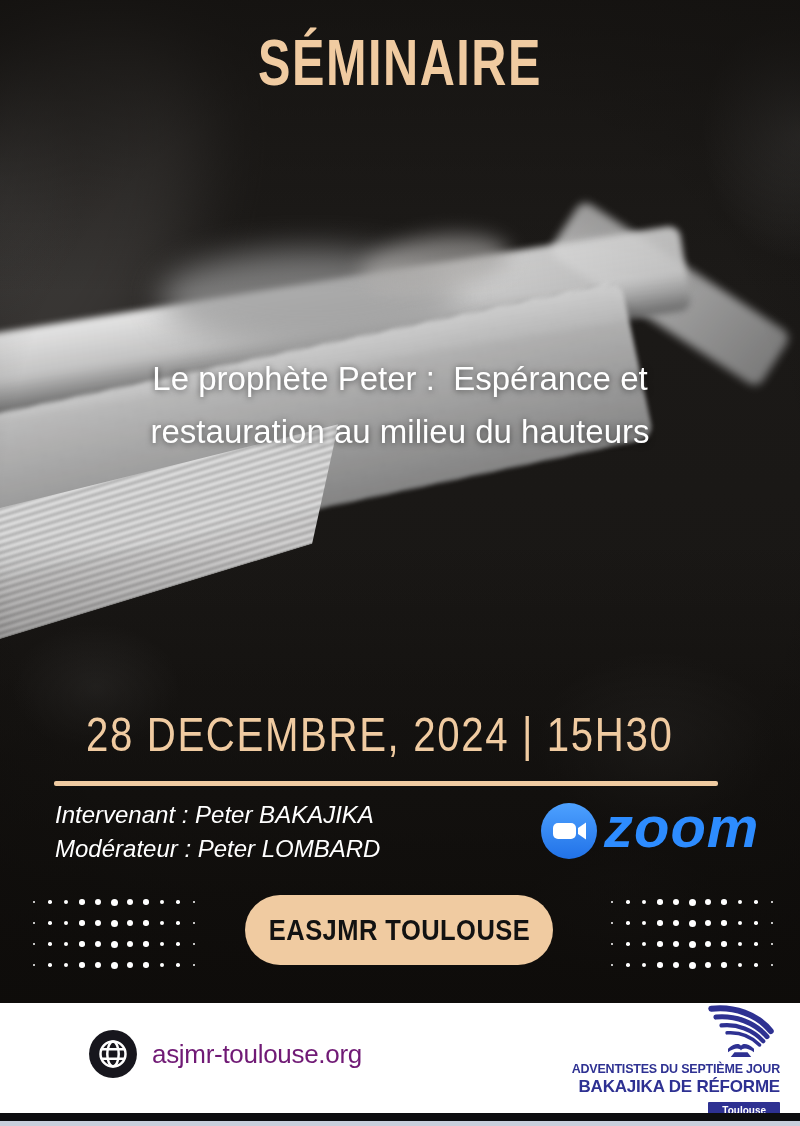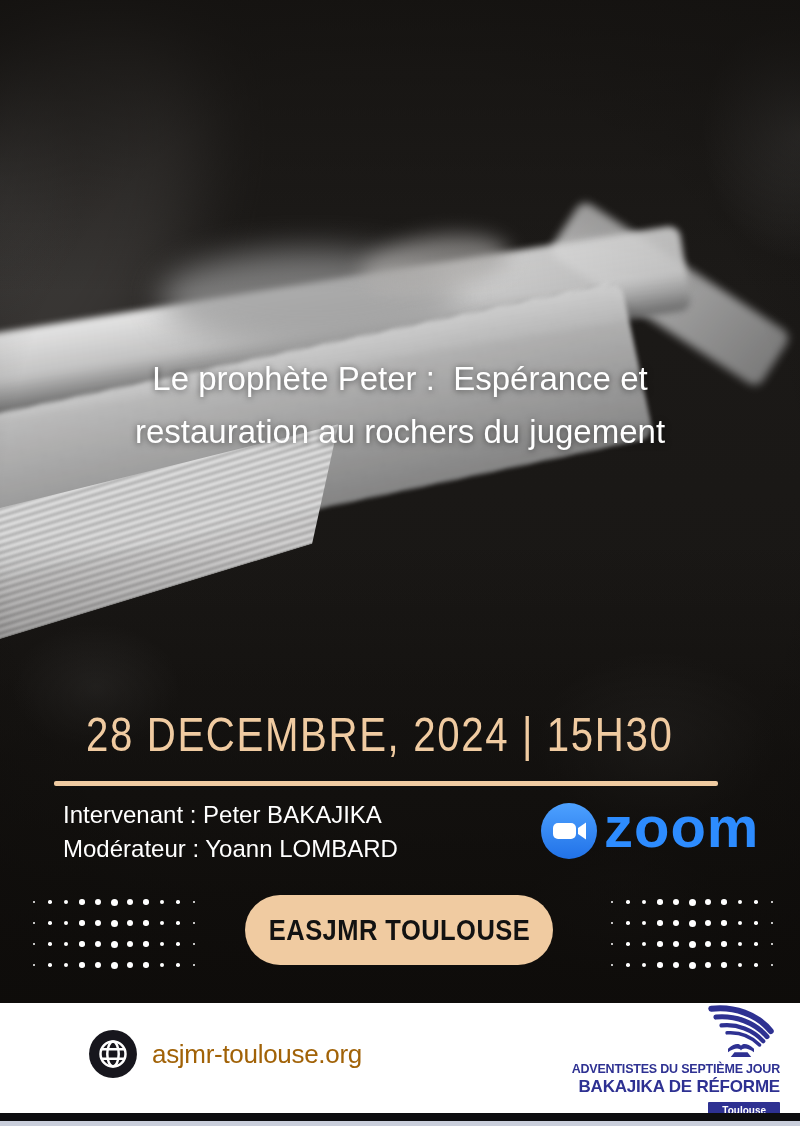--- a/index.html
+++ b/index.html
@@ -57,41 +57,41 @@
   .pre{white-space:pre;}
   .quote{top:576px;left:21px;width:770px;color:#fff;font-weight:bold;font-size:22px;
     line-height:31px;letter-spacing:.2px;
     text-shadow:-1px 0 2px rgba(0,0,0,.8),1px 1px 2px rgba(0,0,0,.8);}
   .quote .qline{display:inline-block;transform:scaleX(.97);transform-origin:0 50%;white-space:nowrap;}
   .schedule{top:706px;left:54px;width:700px;display:flex;align-items:center;gap:32px;}
   .schedule .date-text{font-size:49px;font-weight:400;letter-spacing:2px;white-space:nowrap;}
   .divider{position:absolute;top:781px;left:54px;width:664px;height:5px;
     background:var(--accent-tan,#F0CBA1);border-radius:2px;}
   .speakers{top:800px;left:55px;width:430px;color:#fff;font-size:24px;line-height:30px;}
-  .speakers p{margin:0 0 4px 8px;}
-  .zoom-brand{position:absolute;top:802px;left:540px;display:flex;align-items:center;}
+  .speakers p{margin:0 0 4px 0;font-style:italic;}
+  .zoom-brand{position:absolute;top:802px;left:540px;display:flex;align-items:center;font-style:italic;}
   .zoom-word{color:var(--zoom-blue,#2D8CFF);font-size:58px;font-weight:bold;
     letter-spacing:1px;line-height:1;margin-left:6px;transform:translateY(-4px);}
   
   .dots{position:absolute;top:898px;width:176px;display:flex;flex-direction:column;gap:13px;}
   .dots-left{left:26px;}
   .dots-right{left:604px;}
   .dot-row{display:flex;align-items:center;}
   .dot-slot{width:16px;height:8px;display:flex;align-items:center;justify-content:center;}
   .dot{background:#fff;border-radius:50%;display:block;}
   
   .cta{position:absolute;top:895px;left:245px;width:308px;height:70px;border:none;
     border-radius:35px;background:var(--accent-tan,#F3CFA6);cursor:pointer;
     display:flex;align-items:center;justify-content:center;}
   .cta span{font-family:"Liberation Sans",sans-serif;font-weight:bold;font-size:29px;
     color:#121212;letter-spacing:.5px;transform:scaleX(.88);white-space:nowrap;}
   
   .footer{position:absolute;top:1003px;left:0;width:800px;height:110px;background:#fff;}
   .site{position:absolute;left:88px;top:26px;display:flex;align-items:center;gap:14px;}
-  .site-text{color:#a16207;font-size:26px;letter-spacing:-.3px;}
+  .site-text{color:#701a75;font-size:26px;letter-spacing:-.3px;}
   .org{position:absolute;left:560px;top:0;width:220px;text-align:right;color:var(--org-blue,#2E3192);}
   .org .emblem{margin:2px auto 0;}
   .org-l1{font-size:12.5px;font-weight:bold;letter-spacing:-.2px;margin:1px 0 0;white-space:nowrap;}
   .org-l2{font-size:17px;font-weight:bold;letter-spacing:-.2px;margin:1px 0 3px;white-space:nowrap;}
   .org-badge{display:inline-block;background:var(--org-blue,#2E3192);color:#fff;
     font-size:10px;font-weight:bold;padding:3px 14px;border-radius:1px;}
   .bottom-bar{position:absolute;top:1113px;left:0;width:800px;height:8px;background:#0d0d10;}
   .bottom-strip{position:absolute;top:1121px;left:0;width:800px;height:5px;background:#c9cedb;}
 </style>
 </head>
@@ -103,24 +103,27 @@
     <div class="blob-sleeve"></div>
     <div class="book-flap"></div>
     <div class="book-cover"></div>
     <div class="blob-hand"></div>
     <div class="blob-finger"></div>
     <div class="book-pages"></div>
     <div class="page-stack"></div>
     <div class="bg-vignette"></div>
   </div>
 
+  <div class="layer kicker tan">
+    <div class="condensed">SÉMINAIRE</div>
+  </div>
 
   <div class="layer theme">
     <div class="pre">Le prophète Peter :  Espérance et</div>
-    <div>restauration au rochers du jugement</div>
+    <div>restauration au milieu du hauteurs</div>
   </div>
 
 
   <div class="layer schedule">
     <svg width="62" height="56" viewBox="0 0 64 58" aria-hidden="true">
       <path d="M16 10 v-4 a3.5 3.5 0 0 1 7 0 v4" fill="none" stroke="#F0CBA1" stroke-width="3" stroke-linecap="round"></path>
       <path d="M37 10 v-4 a3.5 3.5 0 0 1 7 0 v4" fill="none" stroke="#F0CBA1" stroke-width="3" stroke-linecap="round"></path>
       <rect x="4" y="8" width="52" height="42" rx="8" fill="#F0CBA1"></rect>
       <rect x="10" y="19" width="40" height="25" rx="3" fill="#191715"></rect>
       <g fill="#F0CBA1">
@@ -139,21 +142,21 @@
       <path d="M48 45 L48 38.5 M48 45 L53.5 45" stroke="#F0CBA1" stroke-width="2.6" stroke-linecap="round"></path>
     </svg>
     <div class="date-text tan">
       <span class="condensed-left">28 DECEMBRE, 2024 | 15H30</span>
     </div>
   </div>
   <div class="divider"></div>
 
   <div class="layer speakers">
     <p>Intervenant : Peter BAKAJIKA</p>
-    <p>Modérateur : Yoann LOMBARD</p>
+    <p>Modérateur : Peter LOMBARD</p>
   </div>
 
   <div class="zoom-brand">
     <svg width="58" height="58" viewBox="0 0 58 58" aria-hidden="true">
       <defs>
         <linearGradient id="zg" x1="0" y1="0" x2="0" y2="1">
           <stop offset="0" stop-color="#4da1ff"></stop>
             <stop offset="1" stop-color="#2172e8"></stop>
         </linearGradient>
       </defs>

